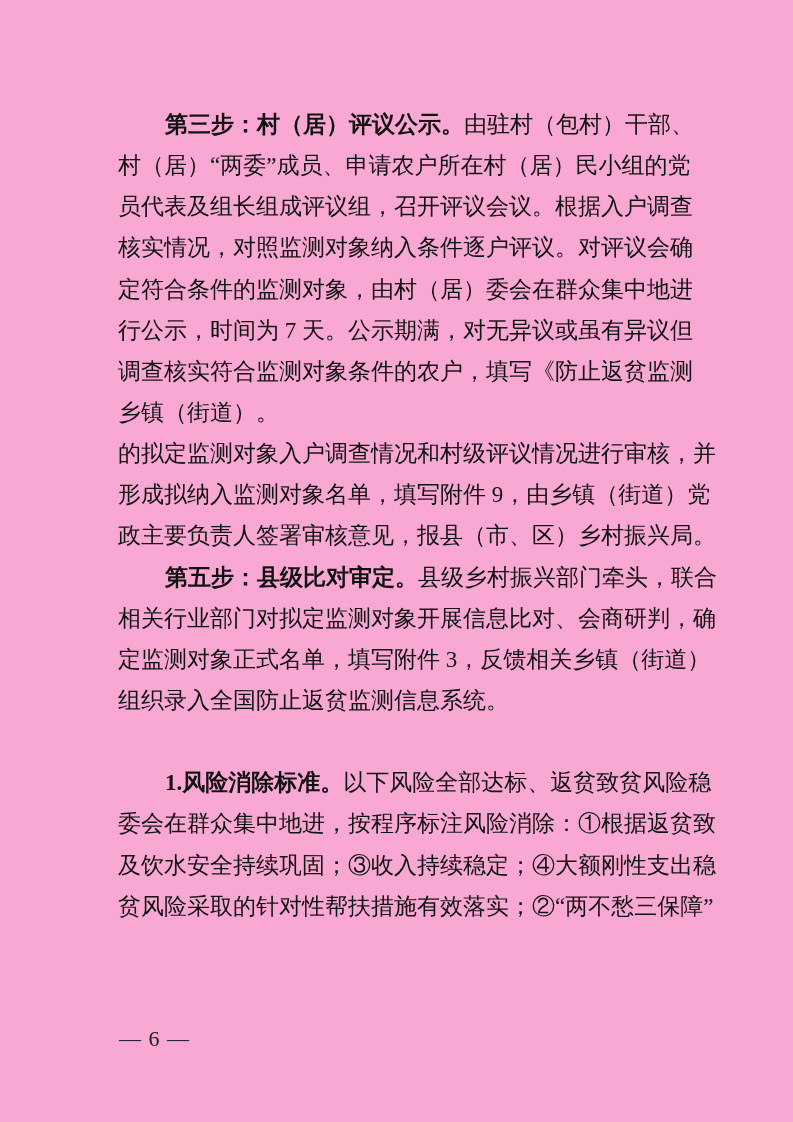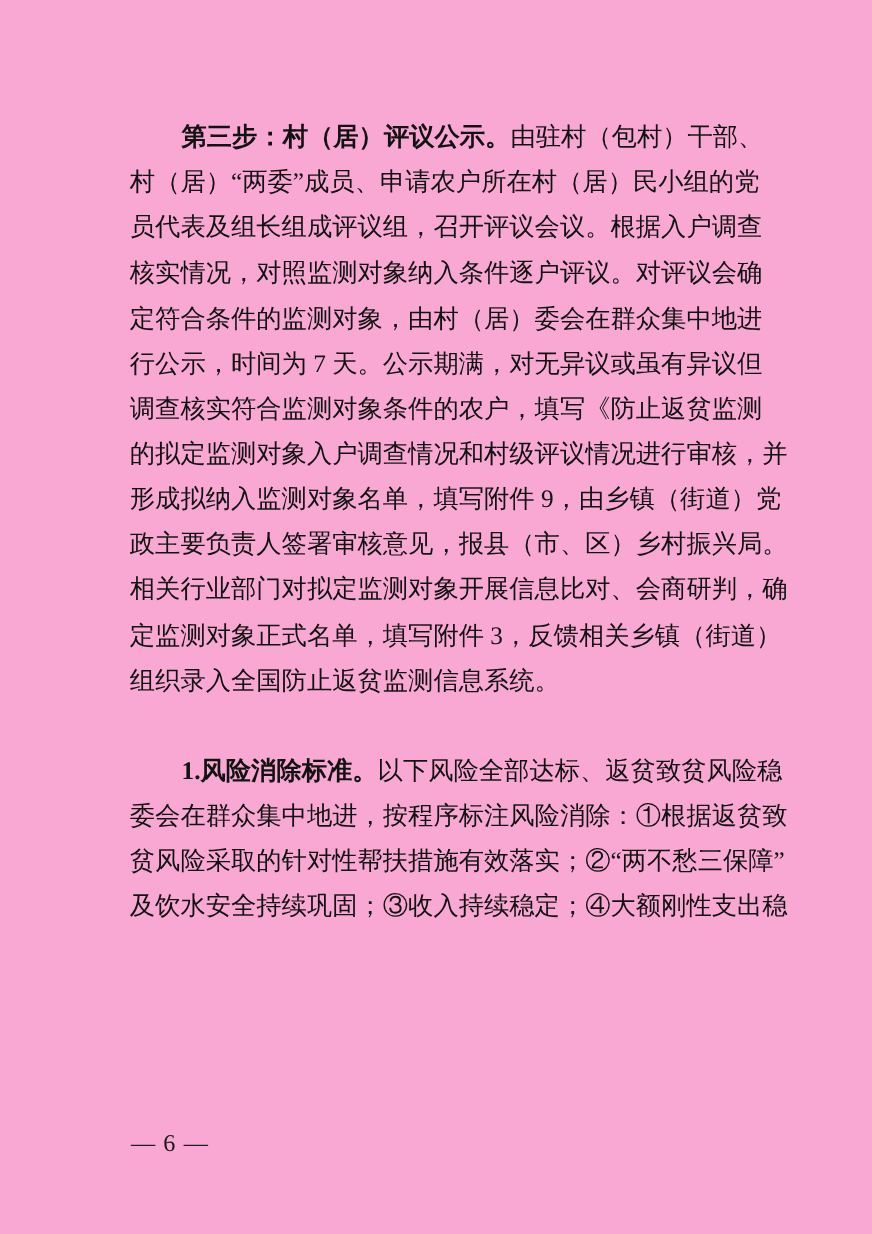--- a/index.html
+++ b/index.html
@@ -62,26 +62,28 @@
 
 <div class="page">
   <div class="doc-body">
       <div class="line justify"><span class="indent"></span><span class="seg b">第三步：村（居）评议公示。</span><span class="seg">由驻村（包村）干部、</span></div>
       <div class="line justify"><span class="seg">村（居）“两委”成员、申请农户所在村（居）民小组的党</span></div>
       <div class="line justify"><span class="seg">员代表及组长组成评议组，召开评议会议。根据入户调查</span></div>
       <div class="line justify"><span class="seg">核实情况，对照监测对象纳入条件逐户评议。对评议会确</span></div>
       <div class="line justify"><span class="seg">定符合条件的监测对象，由村（居）委会在群众集中地进</span></div>
       <div class="line justify"><span class="seg">行公示，时间为 7 天。公示期满，对无异议或虽有异议但</span></div>
       <div class="line justify"><span class="seg">调查核实符合监测对象条件的农户，填写《防止返贫监测</span></div>
+      <div class="line"><span class="seg">乡镇（街道）。</span></div>
       <div class="line justify"><span class="seg">的拟定监测对象入户调查情况和村级评议情况进行审核，并</span></div>
       <div class="line justify"><span class="seg">形成拟纳入监测对象名单，填写附件 9，由乡镇（街道）党</span></div>
       <div class="line justify"><span class="seg">政主要负责人签署审核意见，报县（市、区）乡村振兴局。</span></div>
+      <div class="line justify"><span class="indent"></span><span class="seg b">第五步：县级比对审定。</span><span class="seg">县级乡村振兴部门牵头，联合</span></div>
       <div class="line justify"><span class="seg">相关行业部门对拟定监测对象开展信息比对、会商研判，确</span></div>
       <div class="line justify"><span class="seg">定监测对象正式名单，填写附件 3，反馈相关乡镇（街道）</span></div>
       <div class="line"><span class="seg">组织录入全国防止返贫监测信息系统。</span></div>
       <div class="line"><span class="indent"></span></div>
       <div class="line justify"><span class="indent"></span><span class="seg b">1.风险消除标准。</span><span class="seg">以下风险全部达标、返贫致贫风险稳</span></div>
       <div class="line justify"><span class="seg">委会在群众集中地进，按程序标注风险消除：①根据返贫致</span></div>
+      <div class="line justify"><span class="seg">及饮水安全持续巩固；③收入持续稳定；④大额刚性支出稳</span></div>
       <div class="line justify"><span class="seg">贫风险采取的针对性帮扶措施有效落实；②“两不愁三保障”</span></div>
-      <div class="line justify"><span class="seg">及饮水安全持续巩固；③收入持续稳定；④大额刚性支出稳</span></div>
     </div>
   <div class="footer">— 6 —</div>
 </div>
 
 </body></html>

